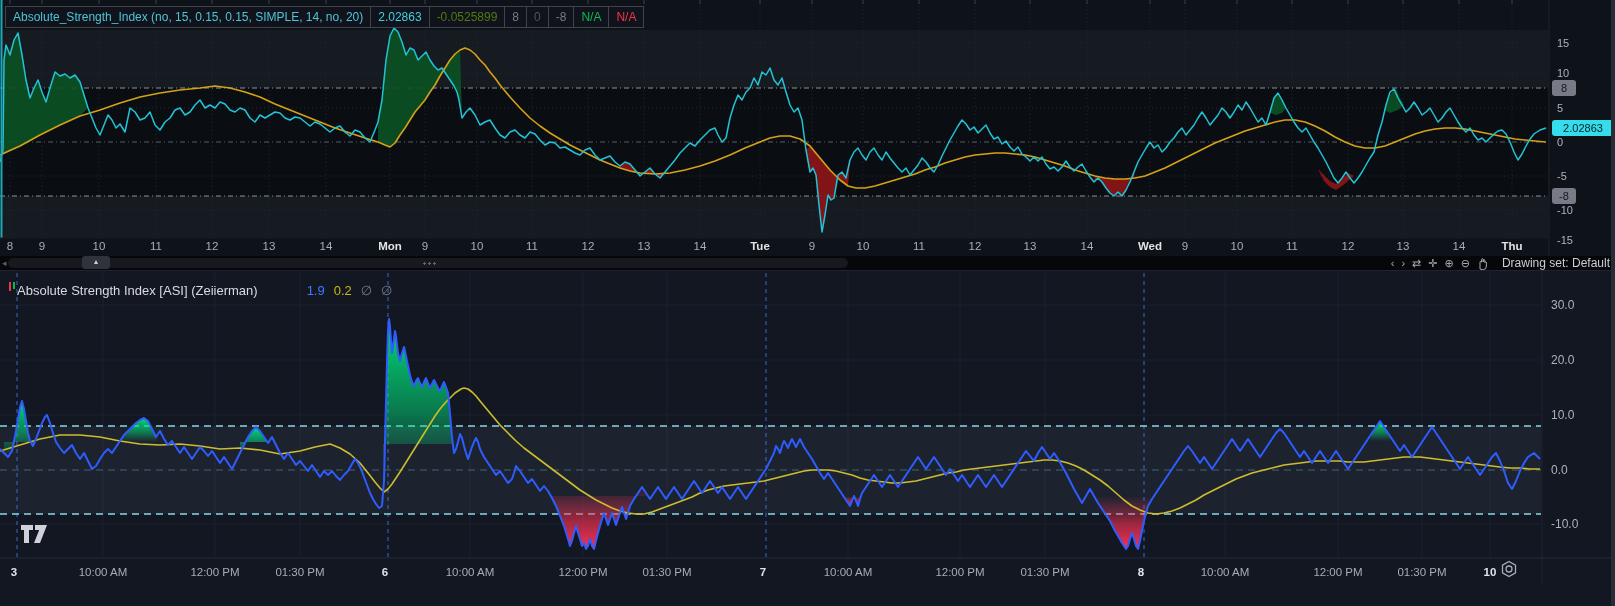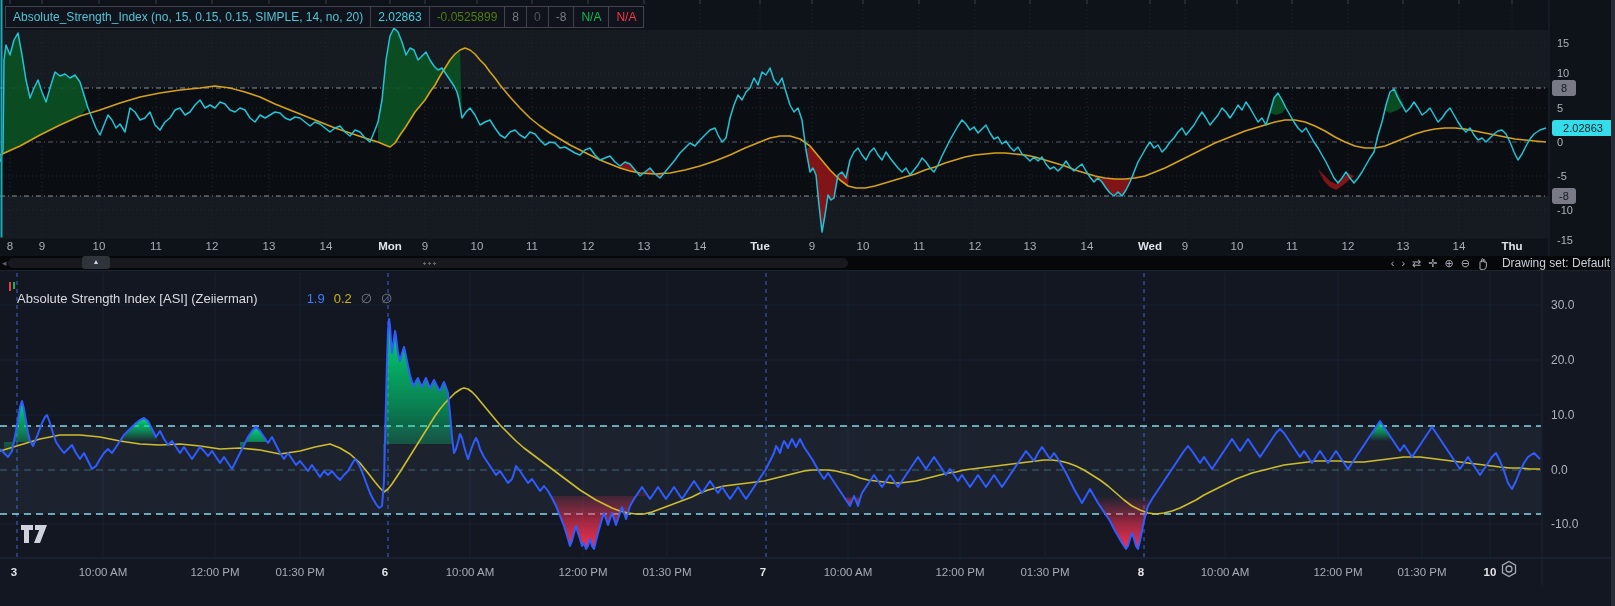--- a/index.html
+++ b/index.html
@@ -22,21 +22,21 @@
   #collapse-btn{position:absolute;left:82px;top:0px;width:28px;height:13px;background:#2f333b;
                 border-radius:3px;color:#cfd3dc;font-size:8px;text-align:center;line-height:12px;cursor:pointer;}
   #strip-left-arrow{position:absolute;left:2px;top:1px;color:#5a5e66;font-size:9px;line-height:12px;}
   #footer-tools{position:absolute;right:5px;top:0;height:14px;display:flex;align-items:center;gap:7px;
                 color:#9aa0aa;font-size:11px;}
   #footer-tools .ic{font-size:11px;line-height:13px;color:#a6abb5;cursor:pointer;}
   #footer-tools .lbl{color:#c9cdd5;font-size:12px;margin-left:6px;}
   
   #bottom-panel{position:absolute;left:0;top:270px;width:1615px;height:336px;background:#131722;border-top:1px solid #1d2330;}
   #bot-chart{position:absolute;left:0;top:0;}
-  .asi-legend{position:absolute;left:17px;top:20px;display:flex;gap:9px;align-items:baseline;
+  .asi-legend{position:absolute;left:17px;top:12px;display:flex;gap:9px;align-items:baseline;
               font-size:13px;white-space:nowrap;z-index:5;text-align:center;}
   #tv-logo{position:absolute;left:20px;top:252px;z-index:5;}
   #gear{position:absolute;left:1500px;top:289px;cursor:pointer;}
   #right-edge{position:absolute;left:1611px;top:0;width:4px;height:606px;background:#272c37;}
 </style>
 </head>
 <body>
 
 <div id="stage">
 

